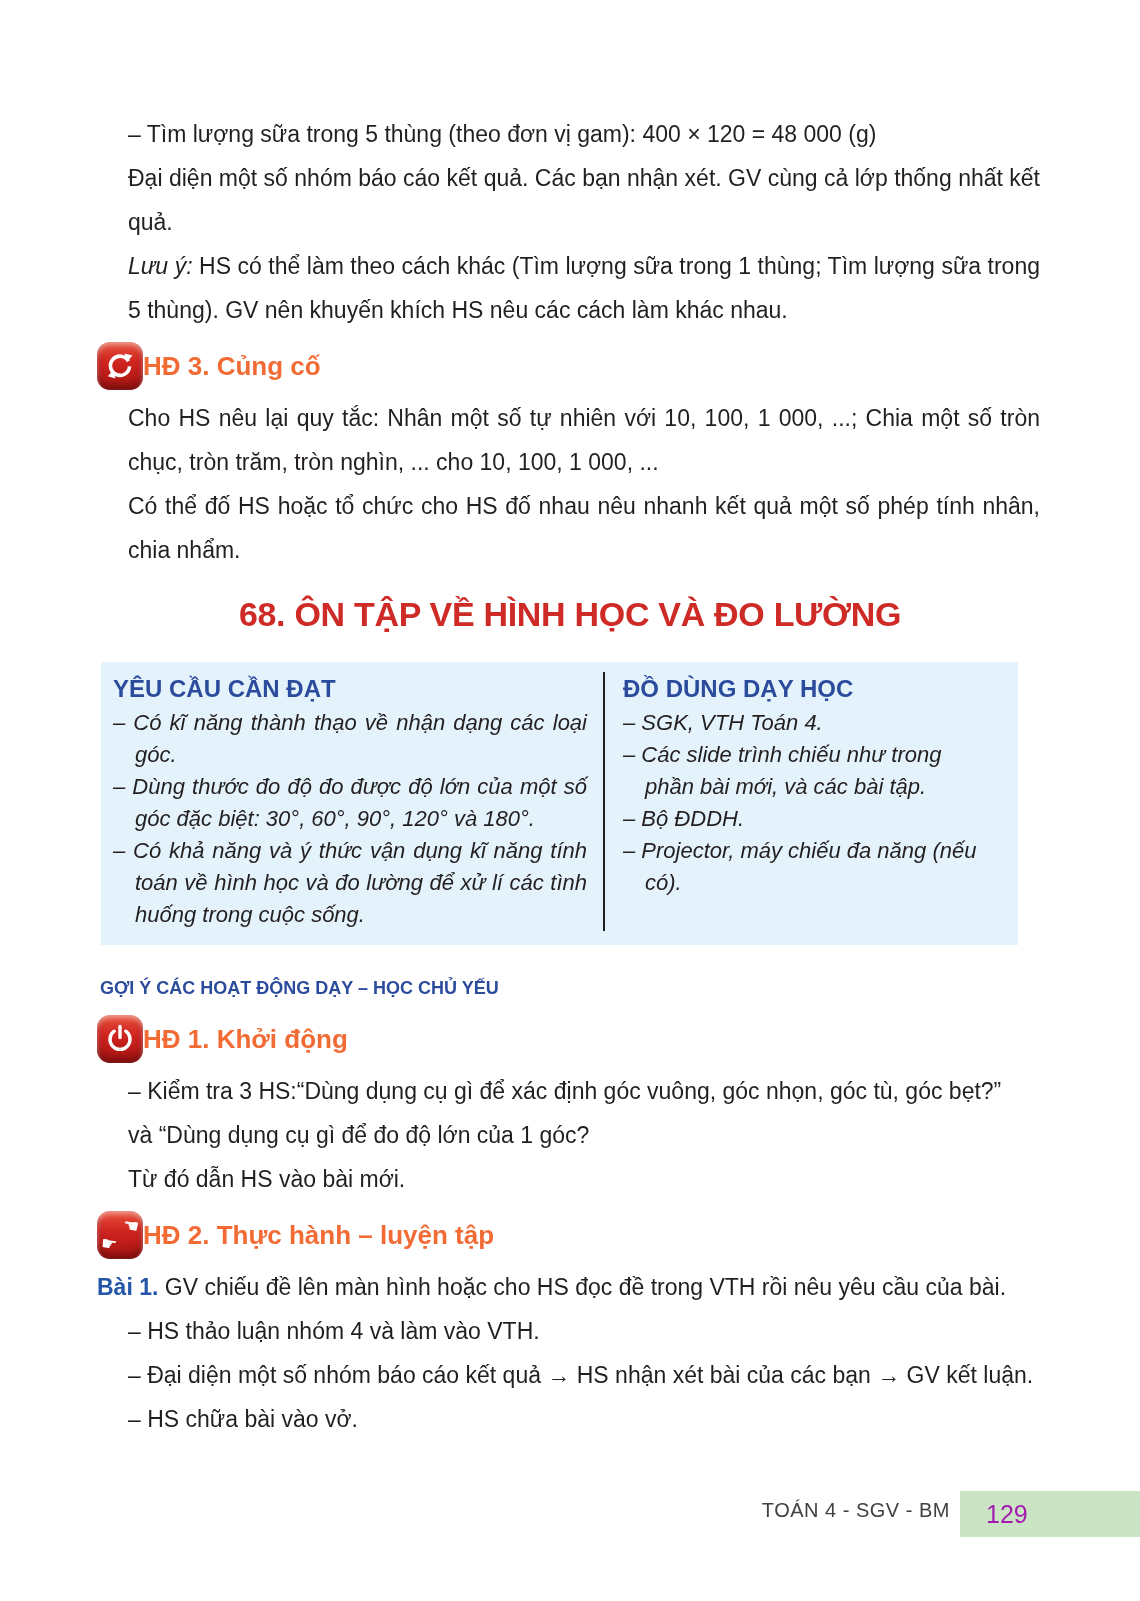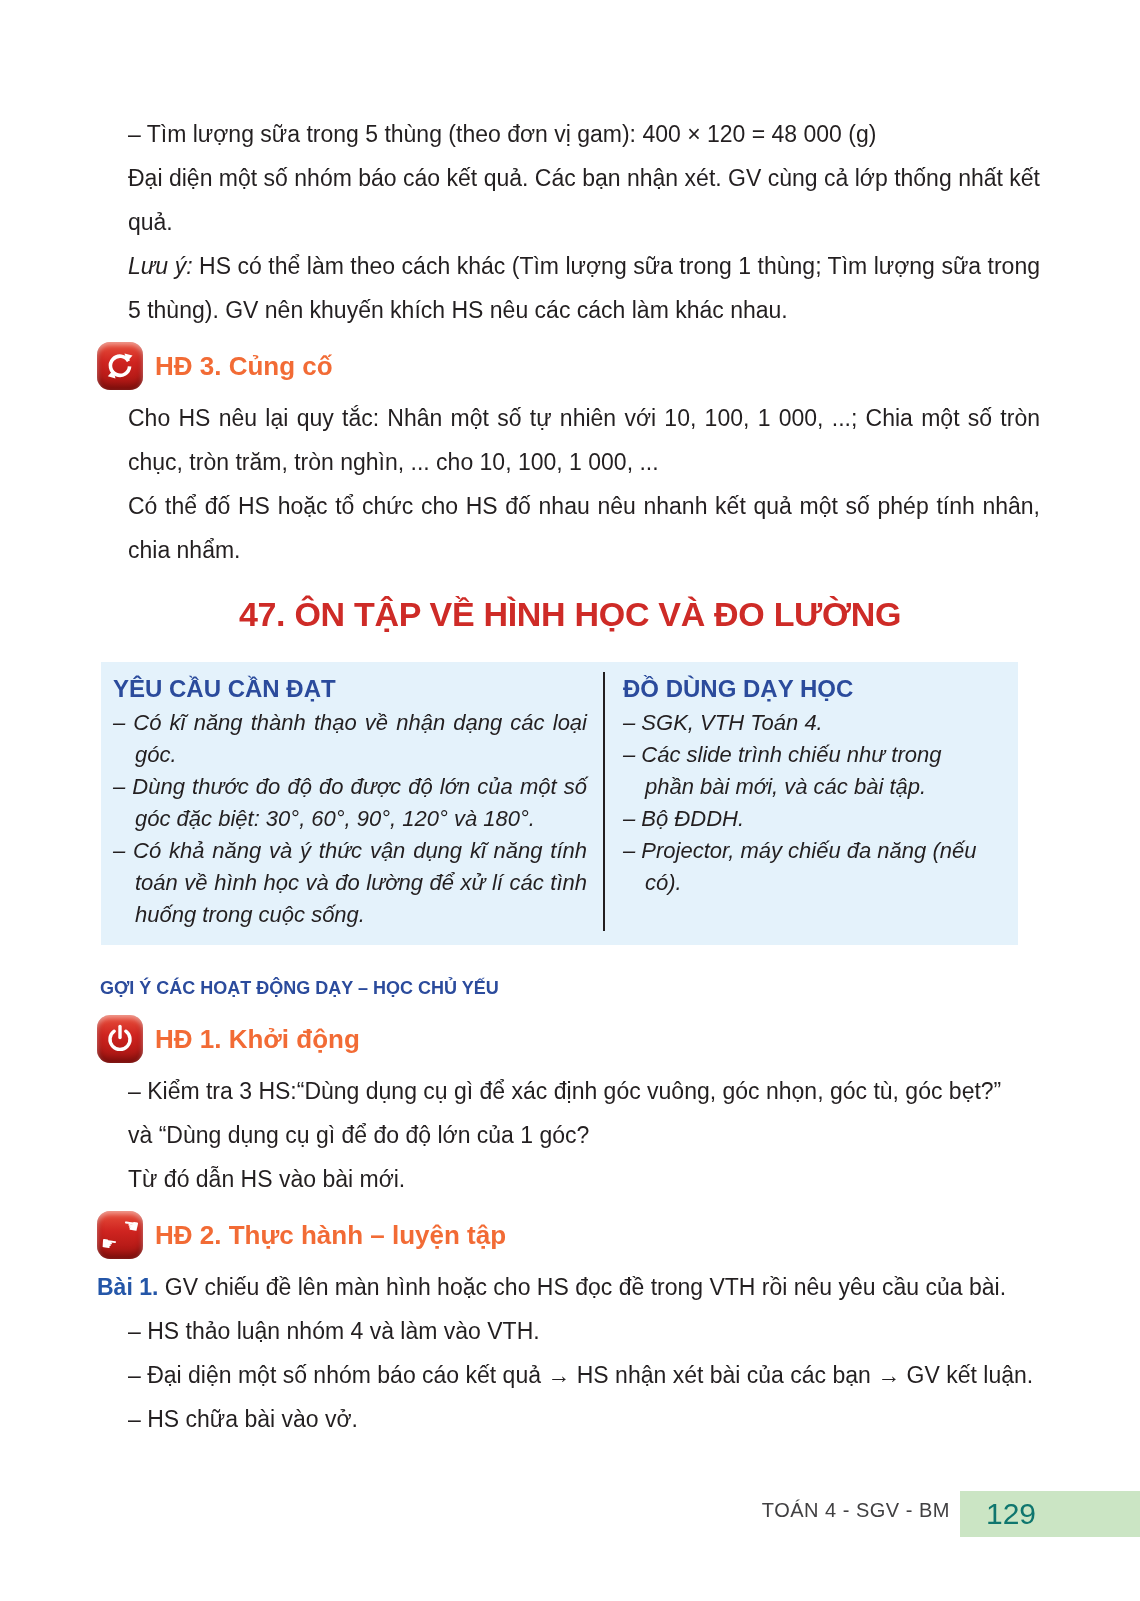--- a/index.html
+++ b/index.html
@@ -17,21 +17,21 @@
   .body-par{
     margin:0;
     font-size:23px;
     line-height:44px;
     text-align:justify;
   }
   .body-par.noj{text-align:left;}
   .note-label{font-style:italic;}
   
   .hd-row{
-    display:flex;align-items:center;gap:12px;
+    display:flex;align-items:center;
     margin:8px 0 4px -31px; 
     height:52px;
   }
   .hd-icon{
     position:relative;
     width:46px;height:48px;flex:0 0 46px;
     border-radius:13px;
     background:linear-gradient(180deg,#e8513c 0%,#cf2420 42%,#a31310 100%);
     box-shadow:inset 0 3px 5px rgba(255,255,255,.45), inset 0 -5px 7px rgba(0,0,0,.28);
     display:flex;align-items:center;justify-content:center;
@@ -101,21 +101,21 @@
   .footer-label{
     position:absolute;top:1499px;right:190px;
     font-size:20px;color:#414042;letter-spacing:.5px;
   }
   .footer-pagebox{
     position:absolute;top:1491px;left:960px;right:0;height:46px;
     background:#cbe5c4;
     display:flex;align-items:center;
   }
   .footer-pagenum{
-    margin-left:26px;font-size:30px;color:#0f766e;
+    margin-left:26px;font-size:25px;color:#a21caf;
   }
   .line{display:block;}
 </style>
 </head>
 <body>
 
 <div class="page">
   <div class="content">
 
     <p class="body-par noj">– Tìm lượng sữa trong 5 thùng (theo đơn vị gam): 400 × 120 = 48 000 (g)</p>
@@ -129,21 +129,21 @@
           <polygon points="20.5,3.5 28.5,5.5 23.0,11.8" fill="#ffffff"></polygon>
           <polygon points="11.5,28.5 3.8,26.2 9.4,20.1" fill="#ffffff"></polygon>
         </svg>
       </span>
       <span class="hd-label">HĐ 3. Củng cố</span>
     </div>
 
     <p class="body-par">Cho HS nêu lại quy tắc: Nhân một số tự nhiên với 10, 100, 1 000, ...; Chia một số tròn chục, tròn trăm, tròn nghìn, ... cho 10, 100, 1 000, ...</p>
     <p class="body-par">Có thể đố HS hoặc tổ chức cho HS đố nhau nêu nhanh kết quả một số phép tính nhân, chia nhẩm.</p>
 
-    <h1 class="lesson-title">47. ÔN TẬP VỀ HÌNH HỌC VÀ ĐO LƯỜNG</h1>
+    <h1 class="lesson-title">68. ÔN TẬP VỀ HÌNH HỌC VÀ ĐO LƯỜNG</h1>
 
     <div class="req-box">
       <div class="req-col req-col-left">
         <h2 class="req-header">YÊU CẦU CẦN ĐẠT</h2>
         <p class="req-item">– Có kĩ năng thành thạo về nhận dạng các loại góc.</p>
         <p class="req-item">– Dùng thước đo độ đo được độ lớn của một số góc đặc biệt: 30°, 60°, 90°, 120° và 180°.</p>
         <p class="req-item">– Có khả năng và ý thức vận dụng kĩ năng tính toán về hình học và đo lường để xử lí các tình huống trong cuộc sống.</p>
       </div>
       <div class="req-col req-col-right">
         <h2 class="req-header">ĐỒ DÙNG DẠY HỌC</h2>

